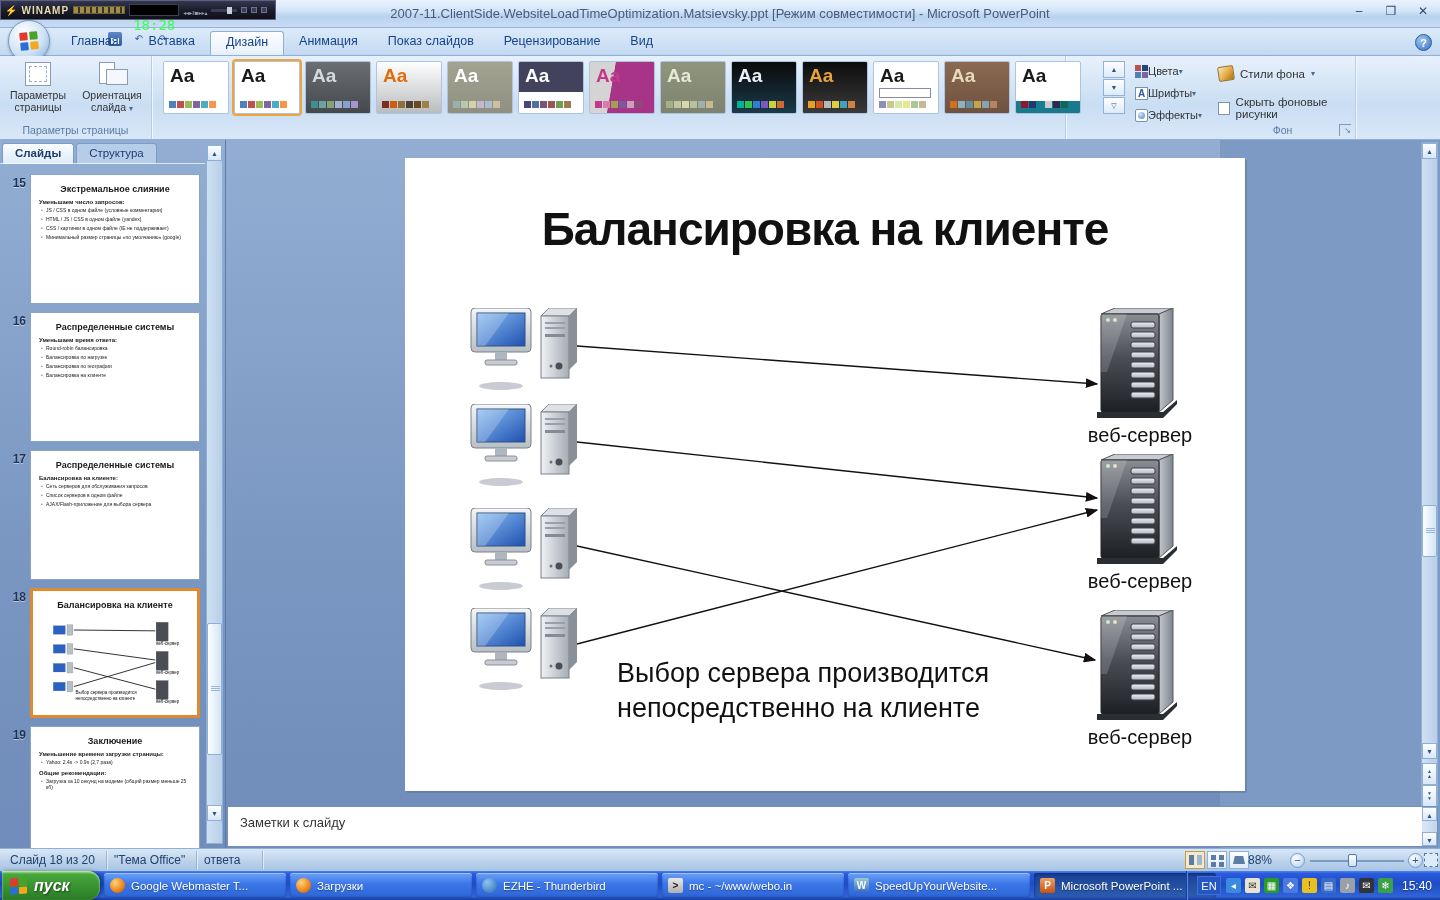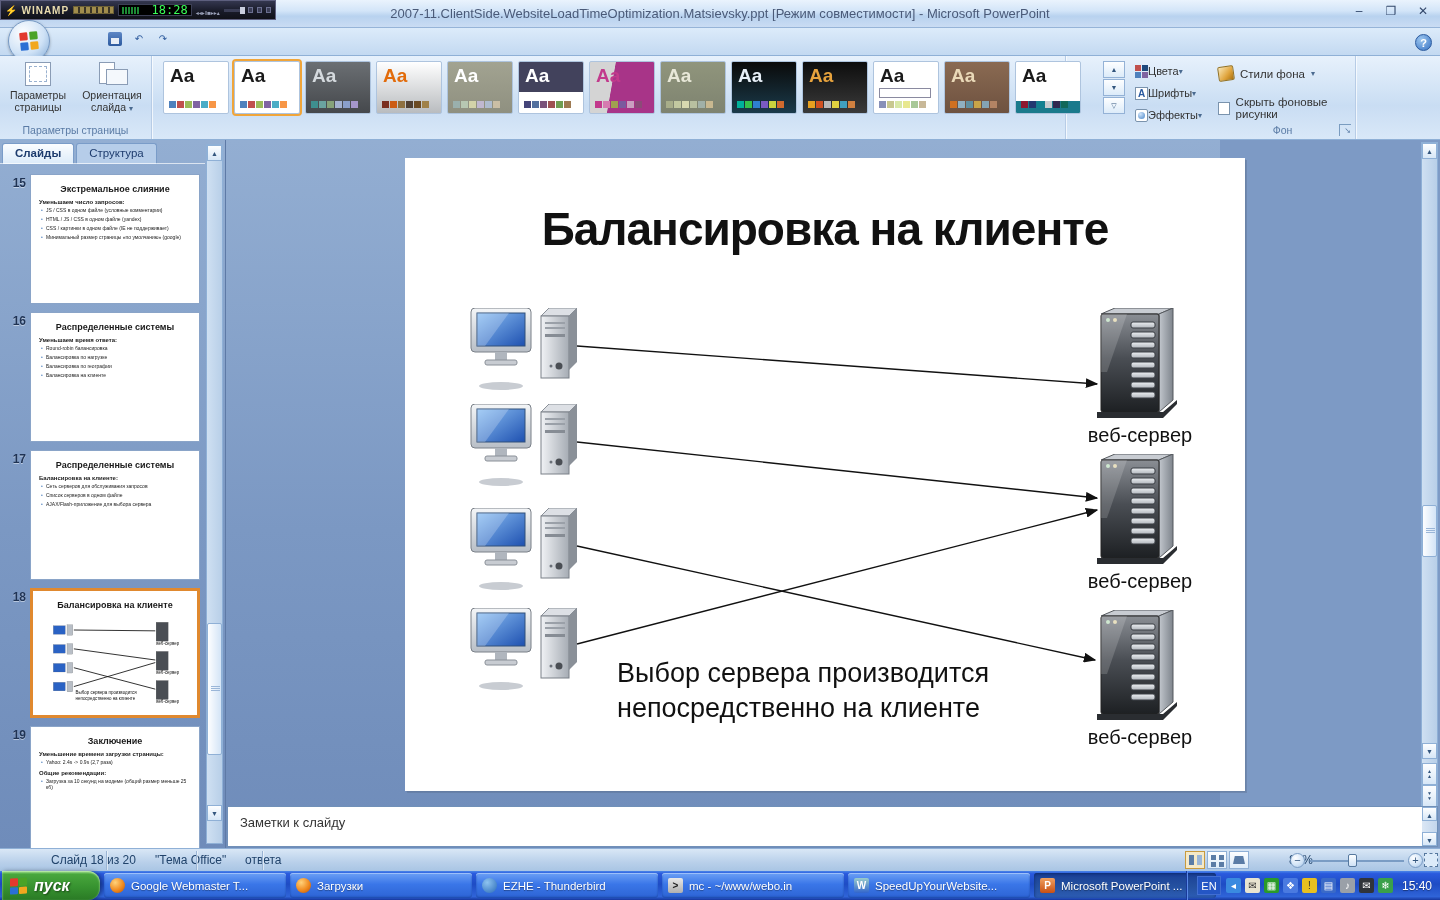--- a/index.html
+++ b/index.html
@@ -18,22 +18,22 @@
 
   
   #winamp { position:absolute; left:0; top:0; width:276px; height:20px; z-index:60;
     background:linear-gradient(#34374f,#191b29 55%,#101118); border:1px solid #5d5f7e;
     display:flex; align-items:center; padding:0 4px; gap:4px; }
   #wa-bolt { color:#d8c06a; font-size:10px; }
   #wa-name { color:#e9dcae; font-weight:bold; font-size:10px; letter-spacing:1px; }
   #wa-stripes { width:52px; height:8px;
     background:repeating-linear-gradient(90deg,#a08c4c 0 4px,#3a3426 4px 6px); border:1px solid #6b5f35; }
   #wa-lcd { background:#000; border:1px solid #3c3f55; color:#3aff58;
-    font-family:"DejaVu Sans Mono", monospace; font-size:12px; padding:0 3px; height:12px;
-    display:flex; align-items:center; gap:12px; }
+    font-family:"DejaVu Sans Mono", monospace; font-size:14px; padding:0 3px; height:12px;
+    display:flex; align-items:center; gap:12px;flex-direction:column; }
   #wa-viz { width:18px; height:7px;
     background:repeating-linear-gradient(90deg,#1d8a35 0 2px,#000 2px 3px); }
   .wa-ctl { color:#9aa0b8; font-size:6px; letter-spacing:0; }
   #wa-vol { width:26px; height:3px; background:#3a3d55; position:relative; }
   #wa-vol::after { content:""; position:absolute; left:16px; top:-2px; width:5px; height:7px; background:#c9cede; }
   .wa-winbtn { width:6px; height:6px; background:#3a3d55; border:1px solid #6b6f90; }
 
   
   #tabrow { position:absolute; left:0; top:28px; width:1440px; height:28px;
     background:linear-gradient(#dcebfa,#c3d9f1); border-bottom:1px solid #8fb0d6; }
@@ -171,21 +171,21 @@
   #notes-text { position:absolute; left:12px; top:8px; font-size:13px; color:#333; }
   #notes-scroll { position:absolute; right:0; top:0; width:15px; height:39px;
     background:linear-gradient(90deg,#dbe7f5,#c3d6ec); }
   #notes-scroll .sc-btn { width:15px; height:14px; }
   #n-up { top:0; } #n-down { bottom:0; top:auto; }
 
   
   #statusbar { position:absolute; left:0; top:848px; width:1440px; height:23px;
     background:linear-gradient(#d9e7f6,#b9d0ea 60%,#a9c5e4); border-top:1px solid #8fb0d6;
     font-size:12px; color:#21436b; }
-  .sseg { position:absolute; top:4px;margin-left:41px; }
+  .sseg { position:absolute; top:4px; }
   .ssep { position:absolute; top:2px; width:1px; height:19px; background:#9ab4d4; box-shadow:1px 0 0 #ffffff88; }
   #views { position:absolute; left:1185px; top:2px; display:flex; gap:2px; }
   .viewbtn { width:20px; height:18px; border:1px solid #8fb0d6; background:linear-gradient(#fdfeff,#dcebf9);
     position:relative; }
   .viewbtn.cur { background:#f4e9c8; border-color:#c89a3e; }
   .vb-normal::after { content:""; position:absolute; left:3px; top:3px; width:5px; height:10px; background:#5a7ca6; box-shadow:8px 0 0 #9ab6d8; }
   .vb-sorter::after { content:""; position:absolute; left:3px; top:3px; width:5px; height:5px; background:#5a7ca6;
     box-shadow:8px 0 0 #5a7ca6, 0 7px 0 #5a7ca6, 8px 7px 0 #5a7ca6; }
   .vb-show::after { content:""; position:absolute; left:3px; top:4px; width:12px; height:8px; background:#5a7ca6; clip-path:polygon(15% 0,85% 0,100% 100%,0 100%); }
   #zoom-pct { position:absolute; left:1248px; top:4px; }
@@ -265,20 +265,29 @@
           <i style="background:#4aa327"></i>
           <i style="background:#2b6fd4"></i>
           <i style="background:#f2a71f"></i>
         </span>
     </div>
     <div id="qat">
       <span class="qat-ic floppy"></span>
       <span class="qat-ic">↶</span>
       <span class="qat-ic">↷</span>
     </div>
+    <div id="tabs">
+        <span class="tab">Главная</span>
+        <span class="tab">Вставка</span>
+        <span class="tab active">Дизайн</span>
+        <span class="tab">Анимация</span>
+        <span class="tab">Показ слайдов</span>
+        <span class="tab">Рецензирование</span>
+        <span class="tab">Вид</span>
+      </div>
     <div id="help-btn">?</div>
   </div>
 
   <div id="ribbon">
     <div class="rgroup" id="grp-pagesetup">
       <div class="bigbtn" style="left:2px">
         <div class="ic ic-pagesetup"></div>
         <span>Параметры страницы</span>
       </div>
       <div class="bigbtn" style="left:76px">

